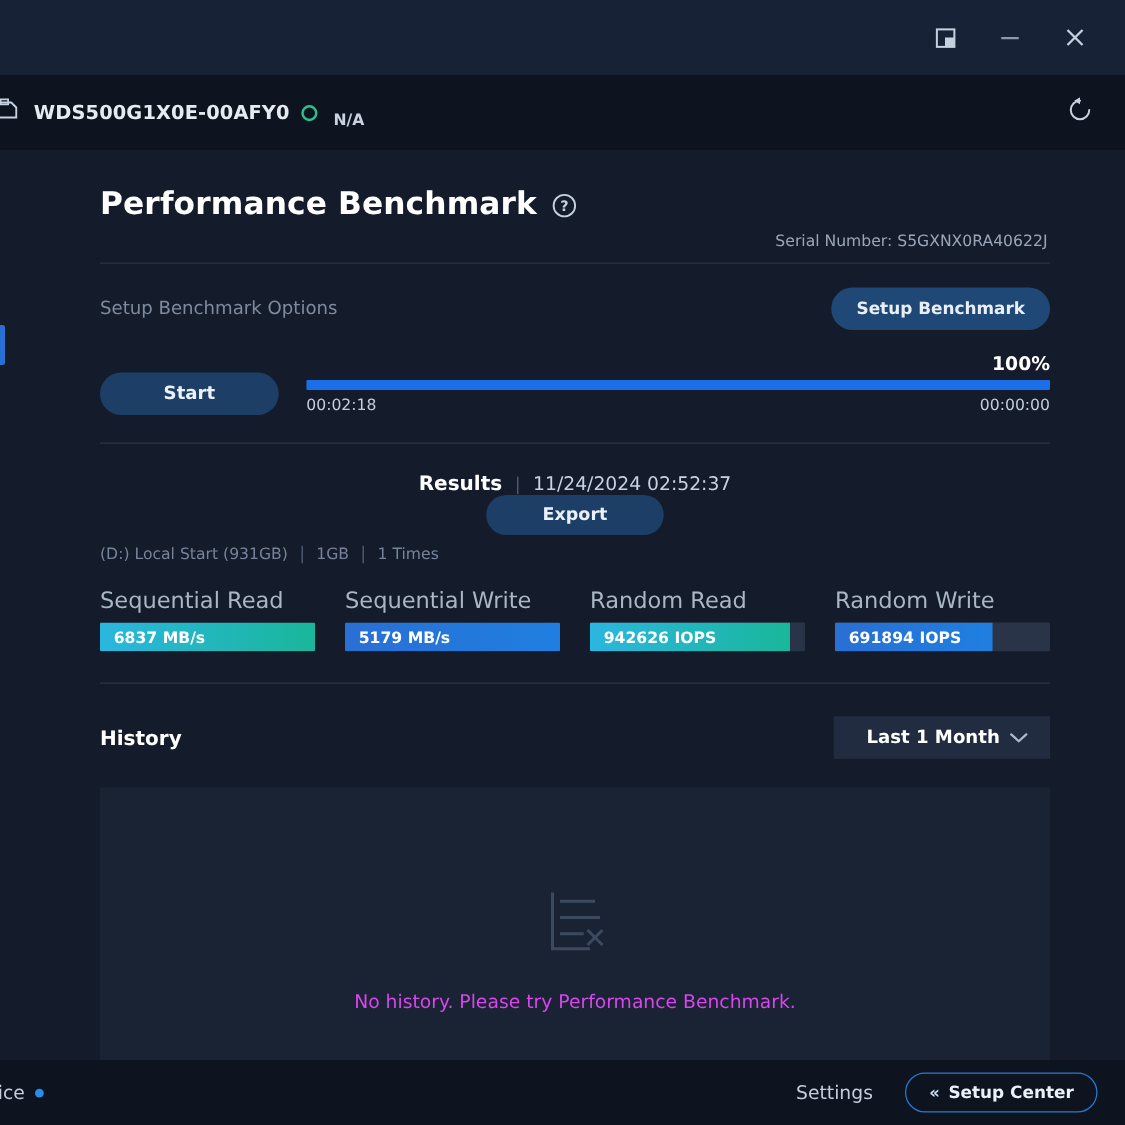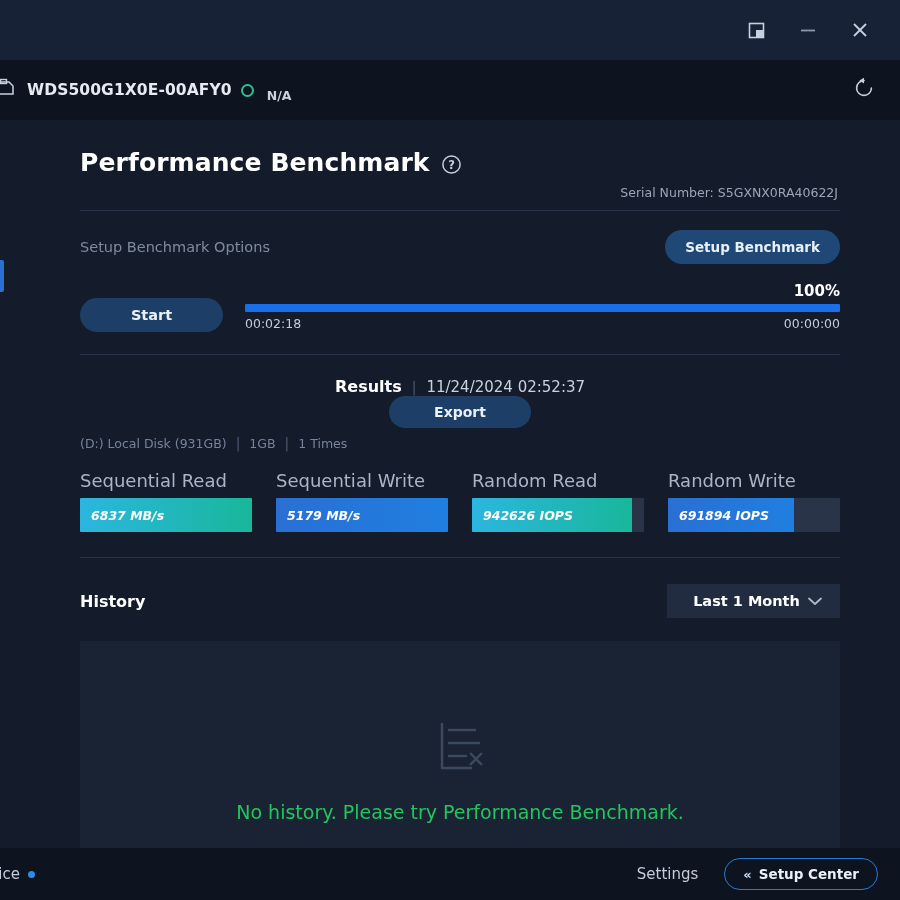--- a/index.html
+++ b/index.html
@@ -255,26 +255,25 @@
     gap: 24px;
     margin-top: 19px;
   }
   .metric { flex: 1; min-width: 0; }
   .metric-label {
     font-size: 18px;
     color: #aab5c6;
     margin-bottom: 7px;
   }
   .metric-track {
-    height: 34px;
+    height: 23px;
     background: #2a3448;
     border-radius: 1px;
     position: relative;
     overflow: hidden;
-    font-style: italic;
   }
   .metric-fill {
     height: 100%;
     display: flex;
     align-items: center;
     padding-left: 11px;
   }
   .metric-value {
     font-size: 12.5px;
     font-weight: 700;
@@ -315,22 +314,22 @@
     margin-top: 23px;
     height: 257px;
     background: #1a2333;
     display: flex;
     flex-direction: column;
     align-items: center;
     justify-content: center;
     gap: 22px;
   }
   #empty-text {
-    font-size: 19px;
-    color: #22c55e;
+    font-size: 15px;
+    color: #d946ef;
   }
 
   
   #bottombar {
     position: absolute;
     left: 0; right: 0; bottom: 0;
     height: 52px;
     background: #0d131f;
     display: flex;
     align-items: center;
@@ -471,21 +470,21 @@
   <div id="results-section">
     <div id="results-head">
       <div id="results-title-line">
         <span id="results-label">Results</span>
         <span class="sep">|</span>
         <span id="results-date">11/24/2024 02:52:37</span>
       </div>
       <button id="export-btn">Export</button>
     </div>
     <div id="results-meta">
-      <span>(D:) Local Disk (931GB)</span>
+      <span>(D:) Local Start (931GB)</span>
       <span class="sep">|</span>
       <span>1GB</span>
       <span class="sep">|</span>
       <span>1 Times</span>
     </div>
 
     <div id="metrics">
         <div class="metric">
           <div class="metric-label">Sequential Read</div>
           <div class="metric-track" style="background: rgb(42, 52, 72);">

